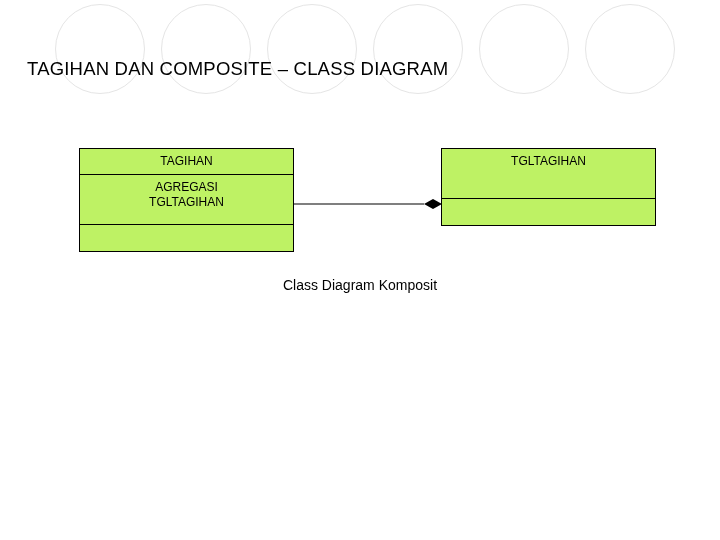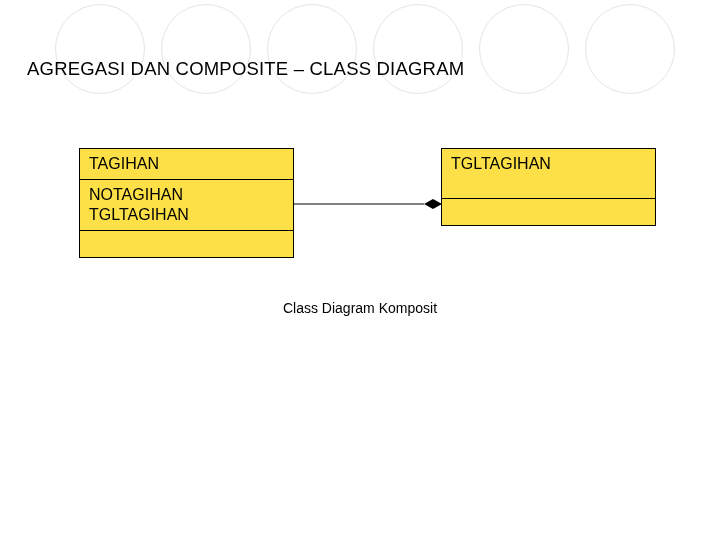--- a/index.html
+++ b/index.html
@@ -28,67 +28,68 @@
   .title {
     position: absolute;
     top: 58px; left: 27px;
     font-size: 18.5px;
     font-weight: 400;
     letter-spacing: 0.2px;
   }
   .uml-class {
     position: absolute;
     border: 1px solid #000;
-    background: #fde047;
+    background: #bef264;
     width: 215px;
-    font-size: 16px;
+    font-size: 12px;
+    text-align: center;
   }
   .uml-class .compartment {
     border-bottom: 1px solid #000;
     padding: 5px 9px;
     min-height: 26px;
     line-height: 1.25;
   }
   .uml-class .compartment:last-child { border-bottom: none; }
   .uml-class .name-comp { min-height: 26px; }
   .uml-class .attr-comp { min-height: 50px; }
   .uml-class .op-comp   { min-height: 26px; }
   .left-class  { top: 148px; left: 79px; }
   .right-class { top: 148px; left: 441px; }
   .connector {
     position: absolute;
     pointer-events: none;
   }
   .caption {
     position: absolute;
-    top: 300px;
+    top: 277px;
     width: 100%;
     text-align: center;
     font-size: 14px;
   }
   svg { display: block; }
 </style>
 </head>
 <body>
 
 <div class="deco-circles">
   <div class="circle"></div>
   <div class="circle"></div>
   <div class="circle"></div>
   <div class="circle"></div>
   <div class="circle"></div>
   <div class="circle"></div>
 </div>
 
-<div class="title">AGREGASI DAN COMPOSITE – CLASS DIAGRAM</div>
+<div class="title">TAGIHAN DAN COMPOSITE – CLASS DIAGRAM</div>
 
 <div class="uml-class left-class">
   <div class="compartment name-comp">TAGIHAN</div>
   <div class="compartment attr-comp">
-    <div>NOTAGIHAN</div>
+    <div>AGREGASI</div>
     <div>TGLTAGIHAN</div>
   </div>
   <div class="compartment op-comp"></div>
 </div>
 
 <div class="uml-class right-class">
   <div class="compartment attr-comp">
     <div>TGLTAGIHAN</div>
   </div>
   <div class="compartment op-comp"></div>

